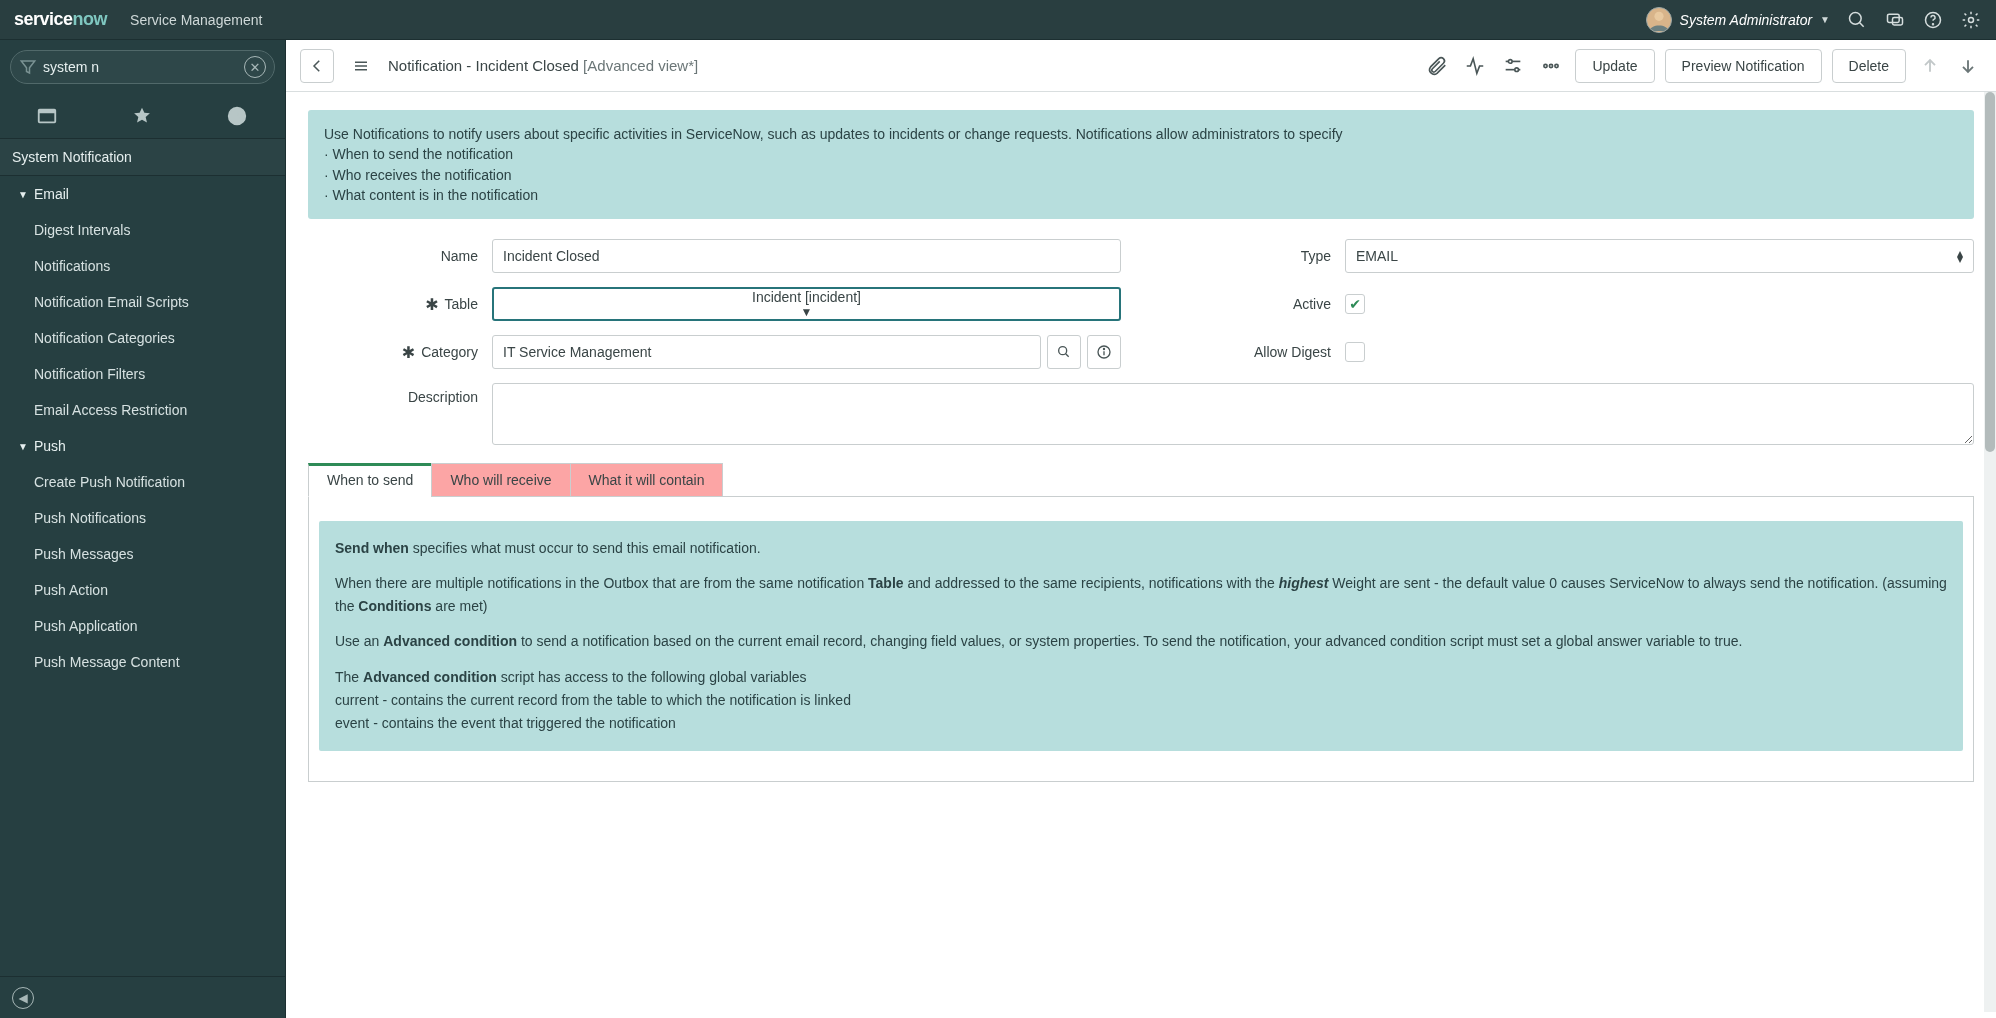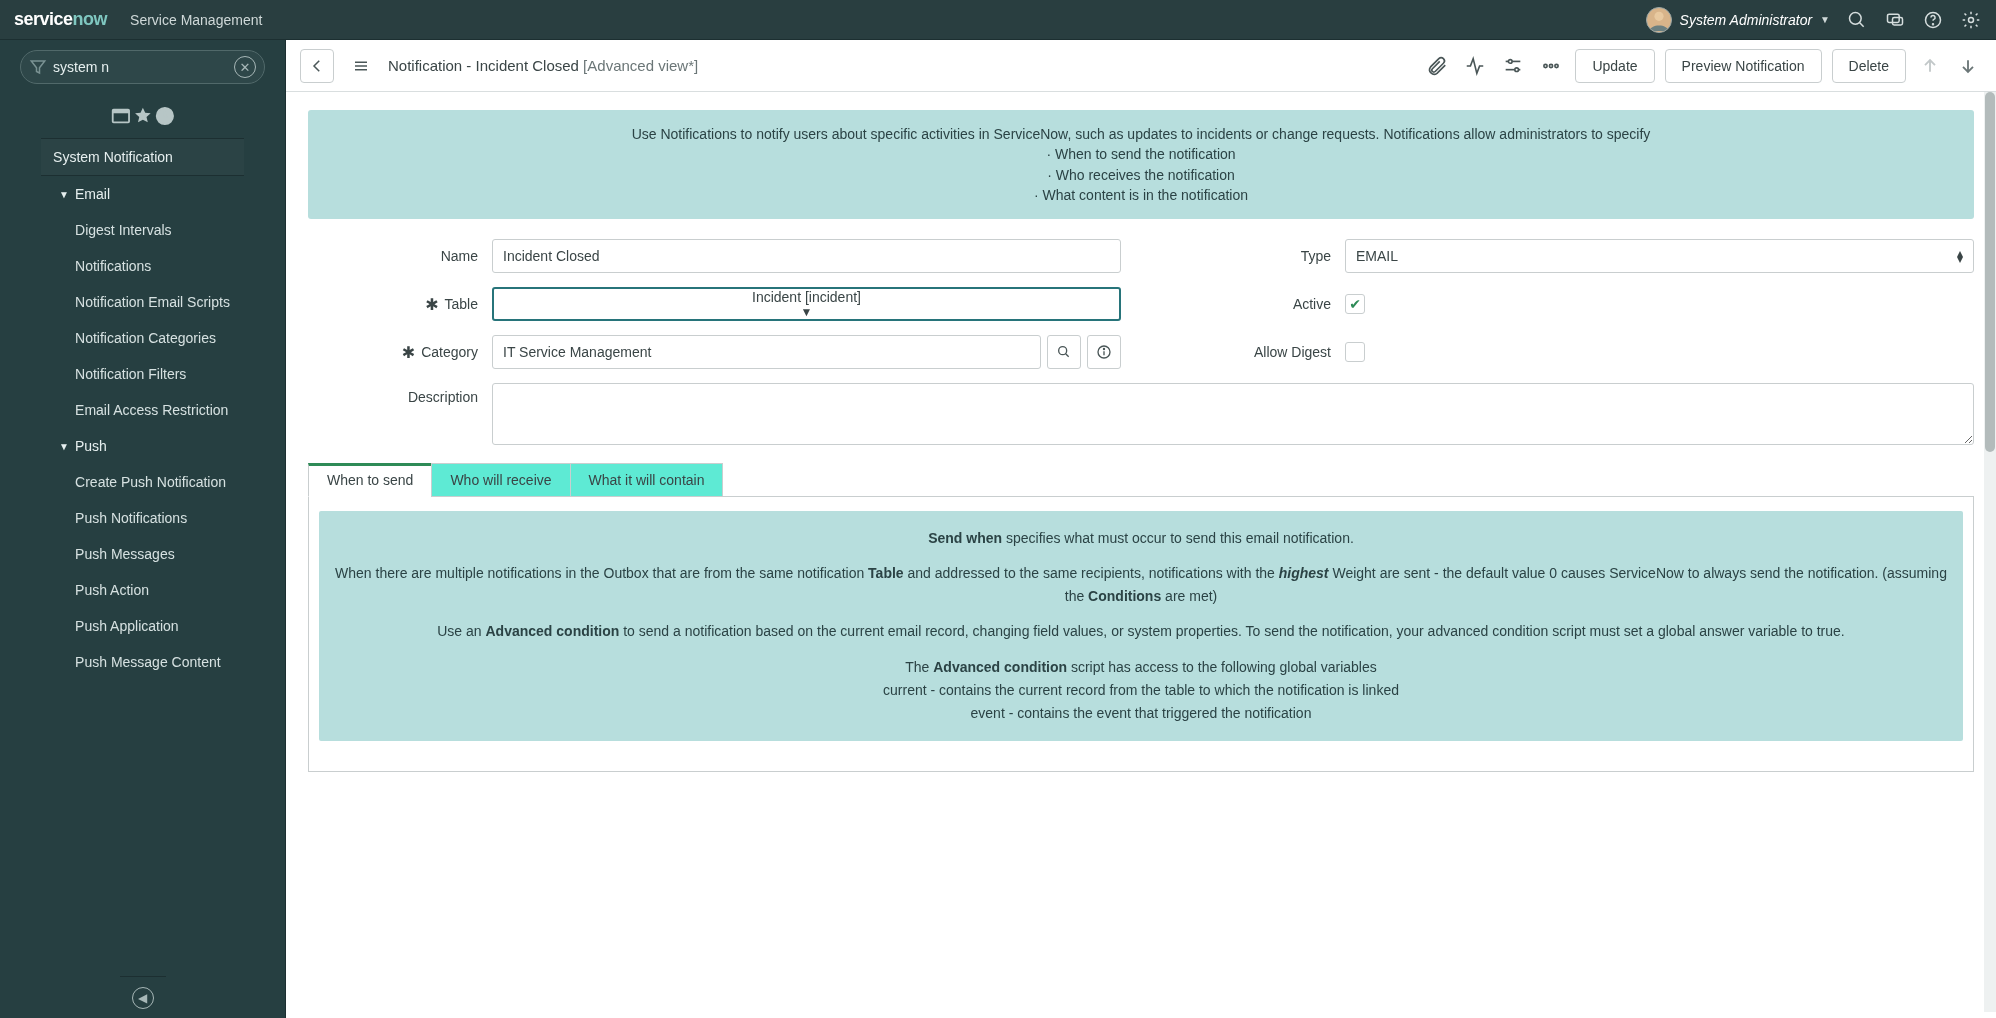--- a/index.html
+++ b/index.html
@@ -22,21 +22,20 @@
 .user-block { display: flex; align-items: center; gap: 8px; cursor: pointer; }
 .user-name { font-size: 14px; }
 .caret-down { font-size: 10px; color: #cfd8d8; }
 .top-icon { width: 22px; height: 22px; color: #d6dede; cursor: pointer; display:flex; align-items:center; justify-content:center;}
 .top-icon svg { width: 20px; height: 20px; stroke: currentColor; fill: none; stroke-width: 1.8; }
 
 .shell { display: flex; height: calc(100% - 40px); }
 .sidebar {
   width: 286px; background: #263f41; color: #cfdede; display: flex; flex-direction: column;
   border-right: 1px solid #1c2f31;
-  align-items: center;
 }
 .filter-wrap { padding: 10px 10px 6px 10px; }
 .filter-box {
   display: flex; align-items: center; background: #2e4749; border: 1px solid #51696a;
   border-radius: 20px; padding: 4px 8px; height: 34px;
 }
 .filter-box .funnel-icon { width: 18px; height: 18px; color: #7a9293; margin-right: 6px; }
 .filter-box input {
   flex: 1; background: transparent; border: none; outline: none; color: #e6efef; font-size: 14px;
 }
@@ -85,21 +84,21 @@
   height:34px; padding: 0 16px; border:1px solid #c9cecf; border-radius:4px; background:#fff;
   font-size:14px; color:#3a4546; cursor:pointer;
 }
 .hdr-nav-arrow { width:28px; height:34px; display:flex; align-items:center; justify-content:center; color:#6b7677; cursor:pointer;}
 .hdr-nav-arrow.disabled { color:#c2c8c9; }
 .hdr-nav-arrow svg { width:20px; height:20px; stroke:currentColor; fill:none; stroke-width:2.2; }
 
 .form-body { flex:1; overflow-y:auto; padding: 18px 22px 30px; background:#fff; position:relative;}
 .info-box {
   background:#b7dedd; color:#2b4345; padding: 14px 16px; border-radius:3px; font-size:14px;
-  line-height:1.45; margin-bottom: 20px; text-align: center;
+  line-height:1.45; margin-bottom: 20px;
 }
 .info-box ul { list-style: none; padding-left: 0; }
 .info-box li::before { content: "· "; }
 
 .form-grid {
   display:grid; grid-template-columns: 1fr 1fr; column-gap: 40px; row-gap: 14px;
   margin-bottom: 18px;
 }
 .form-row { display:flex; align-items:center; gap: 14px; }
 .form-row.full { grid-column: 1 / -1; align-items:flex-start; }
@@ -131,26 +130,26 @@
   flex:1; min-height:62px; border:1px solid #c9cecf; border-radius:3px; padding:8px 10px;
   font-size:14px; color:#3a4546; background:#fff; resize:vertical;
 }
 .checkbox {
   width:20px; height:20px; border:1px solid #c9cecf; border-radius:3px; background:#fff;
   display:flex; align-items:center; justify-content:center; color:#2e8b57; font-size:14px;
 }
 
 .tabs { display:flex; border-bottom:0; margin-top: 10px; }
 .tab {
-  padding: 8px 18px; font-size:14px; border:1px solid #c9cecf; background:#5eead4; color:#3a4546;
+  padding: 8px 18px; font-size:14px; border:1px solid #c9cecf; background:#fca5a5; color:#3a4546;
   cursor:pointer; margin-right:-1px;
 }
 .tab.active { background:#fff; border-bottom:1px solid #fff; border-top:3px solid #2e8b57; padding-top:6px; }
 
-.tab-panel { border:1px solid #c9cecf; padding: 14px 10px 30px; margin-top:-1px;text-align:center; }
+.tab-panel { border:1px solid #c9cecf; padding: 24px 10px 30px; margin-top:-1px; }
 .tab-info {
   background:#b7dedd; color:#2b4345; padding: 16px 16px; border-radius:2px; font-size:14px;
   line-height:1.65;
 }
 .tab-info p { margin-bottom: 12px; }
 .tab-info p:last-child { margin-bottom: 0; }
 .tab-info b { font-weight:600; }
 
 .right-rail {
   position:absolute; right:0; top:0; bottom:6px; width:12px; background:#eef1f1;

